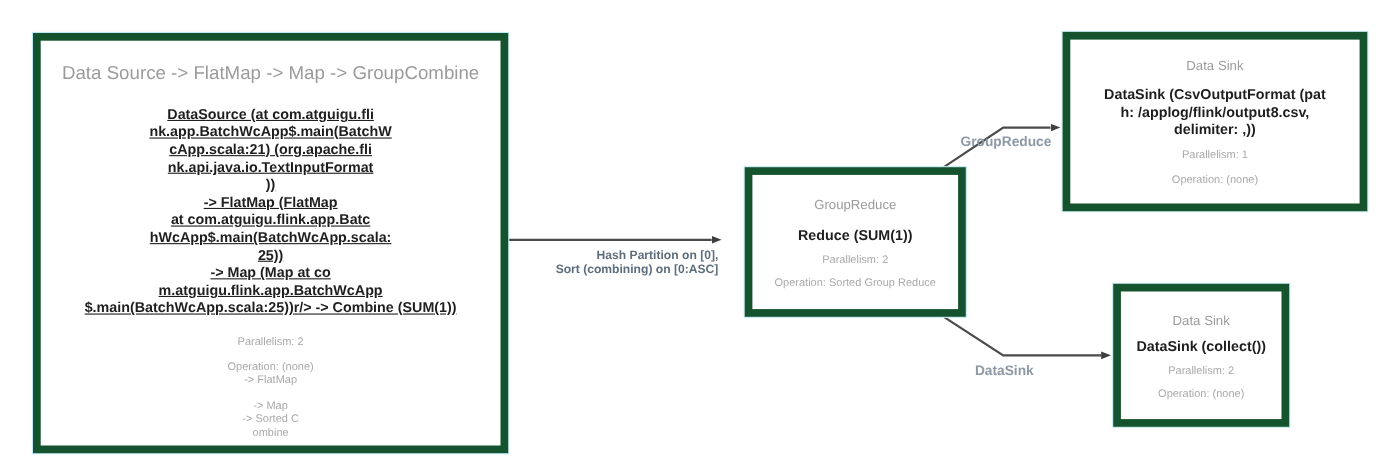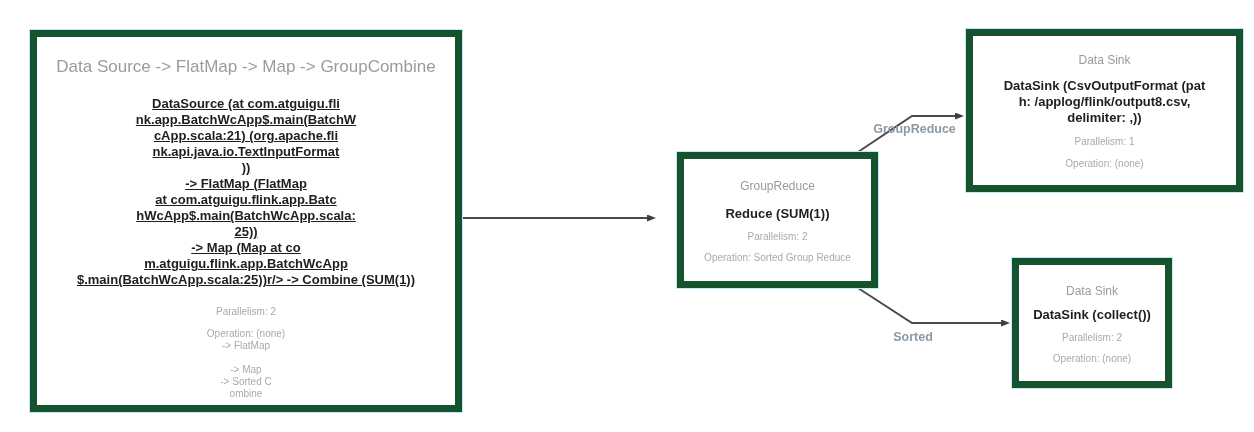--- a/index.html
+++ b/index.html
@@ -118,22 +118,24 @@
     <defs>
       <marker id="arrowhead" markerUnits="userSpaceOnUse" markerWidth="10" markerHeight="8" refX="0" refY="3.5" orient="auto">
         <path d="M0,0 L9,3.5 L0,7 Z" fill="#3f3f3f"></path>
       </marker>
     </defs>
     <path class="edge-path" d="M 462 218 L 647 218" marker-end="url(#arrowhead)"></path>
     <path class="edge-path" d="M 858 152 L 912 116 L 955 116" marker-end="url(#arrowhead)"></path>
     <path class="edge-path" d="M 858 288 L 912 323 L 1001 323" marker-end="url(#arrowhead)"></path>
   </svg>
 
+  <div class="edge-label" id="label-hash">Hash Partition on [0],
+Sort (combining) on [0:ASC]</div>
   <div class="edge-label" id="label-redistribute">GroupReduce</div>
-  <div class="edge-label" id="label-forward">Sorted</div>
+  <div class="edge-label" id="label-forward">DataSink</div>
 
   <div class="node" id="node-source">
     <div class="node-title">Data Source -&gt; FlatMap -&gt; Map -&gt; GroupCombine</div>
     <div class="node-detail">DataSource (at com.atguigu.fli
 nk.app.BatchWcApp$.main(BatchW
 cApp.scala:21) (org.apache.fli
 nk.api.java.io.TextInputFormat
 ))
 -&gt; FlatMap (FlatMap
 at com.atguigu.flink.app.Batc

